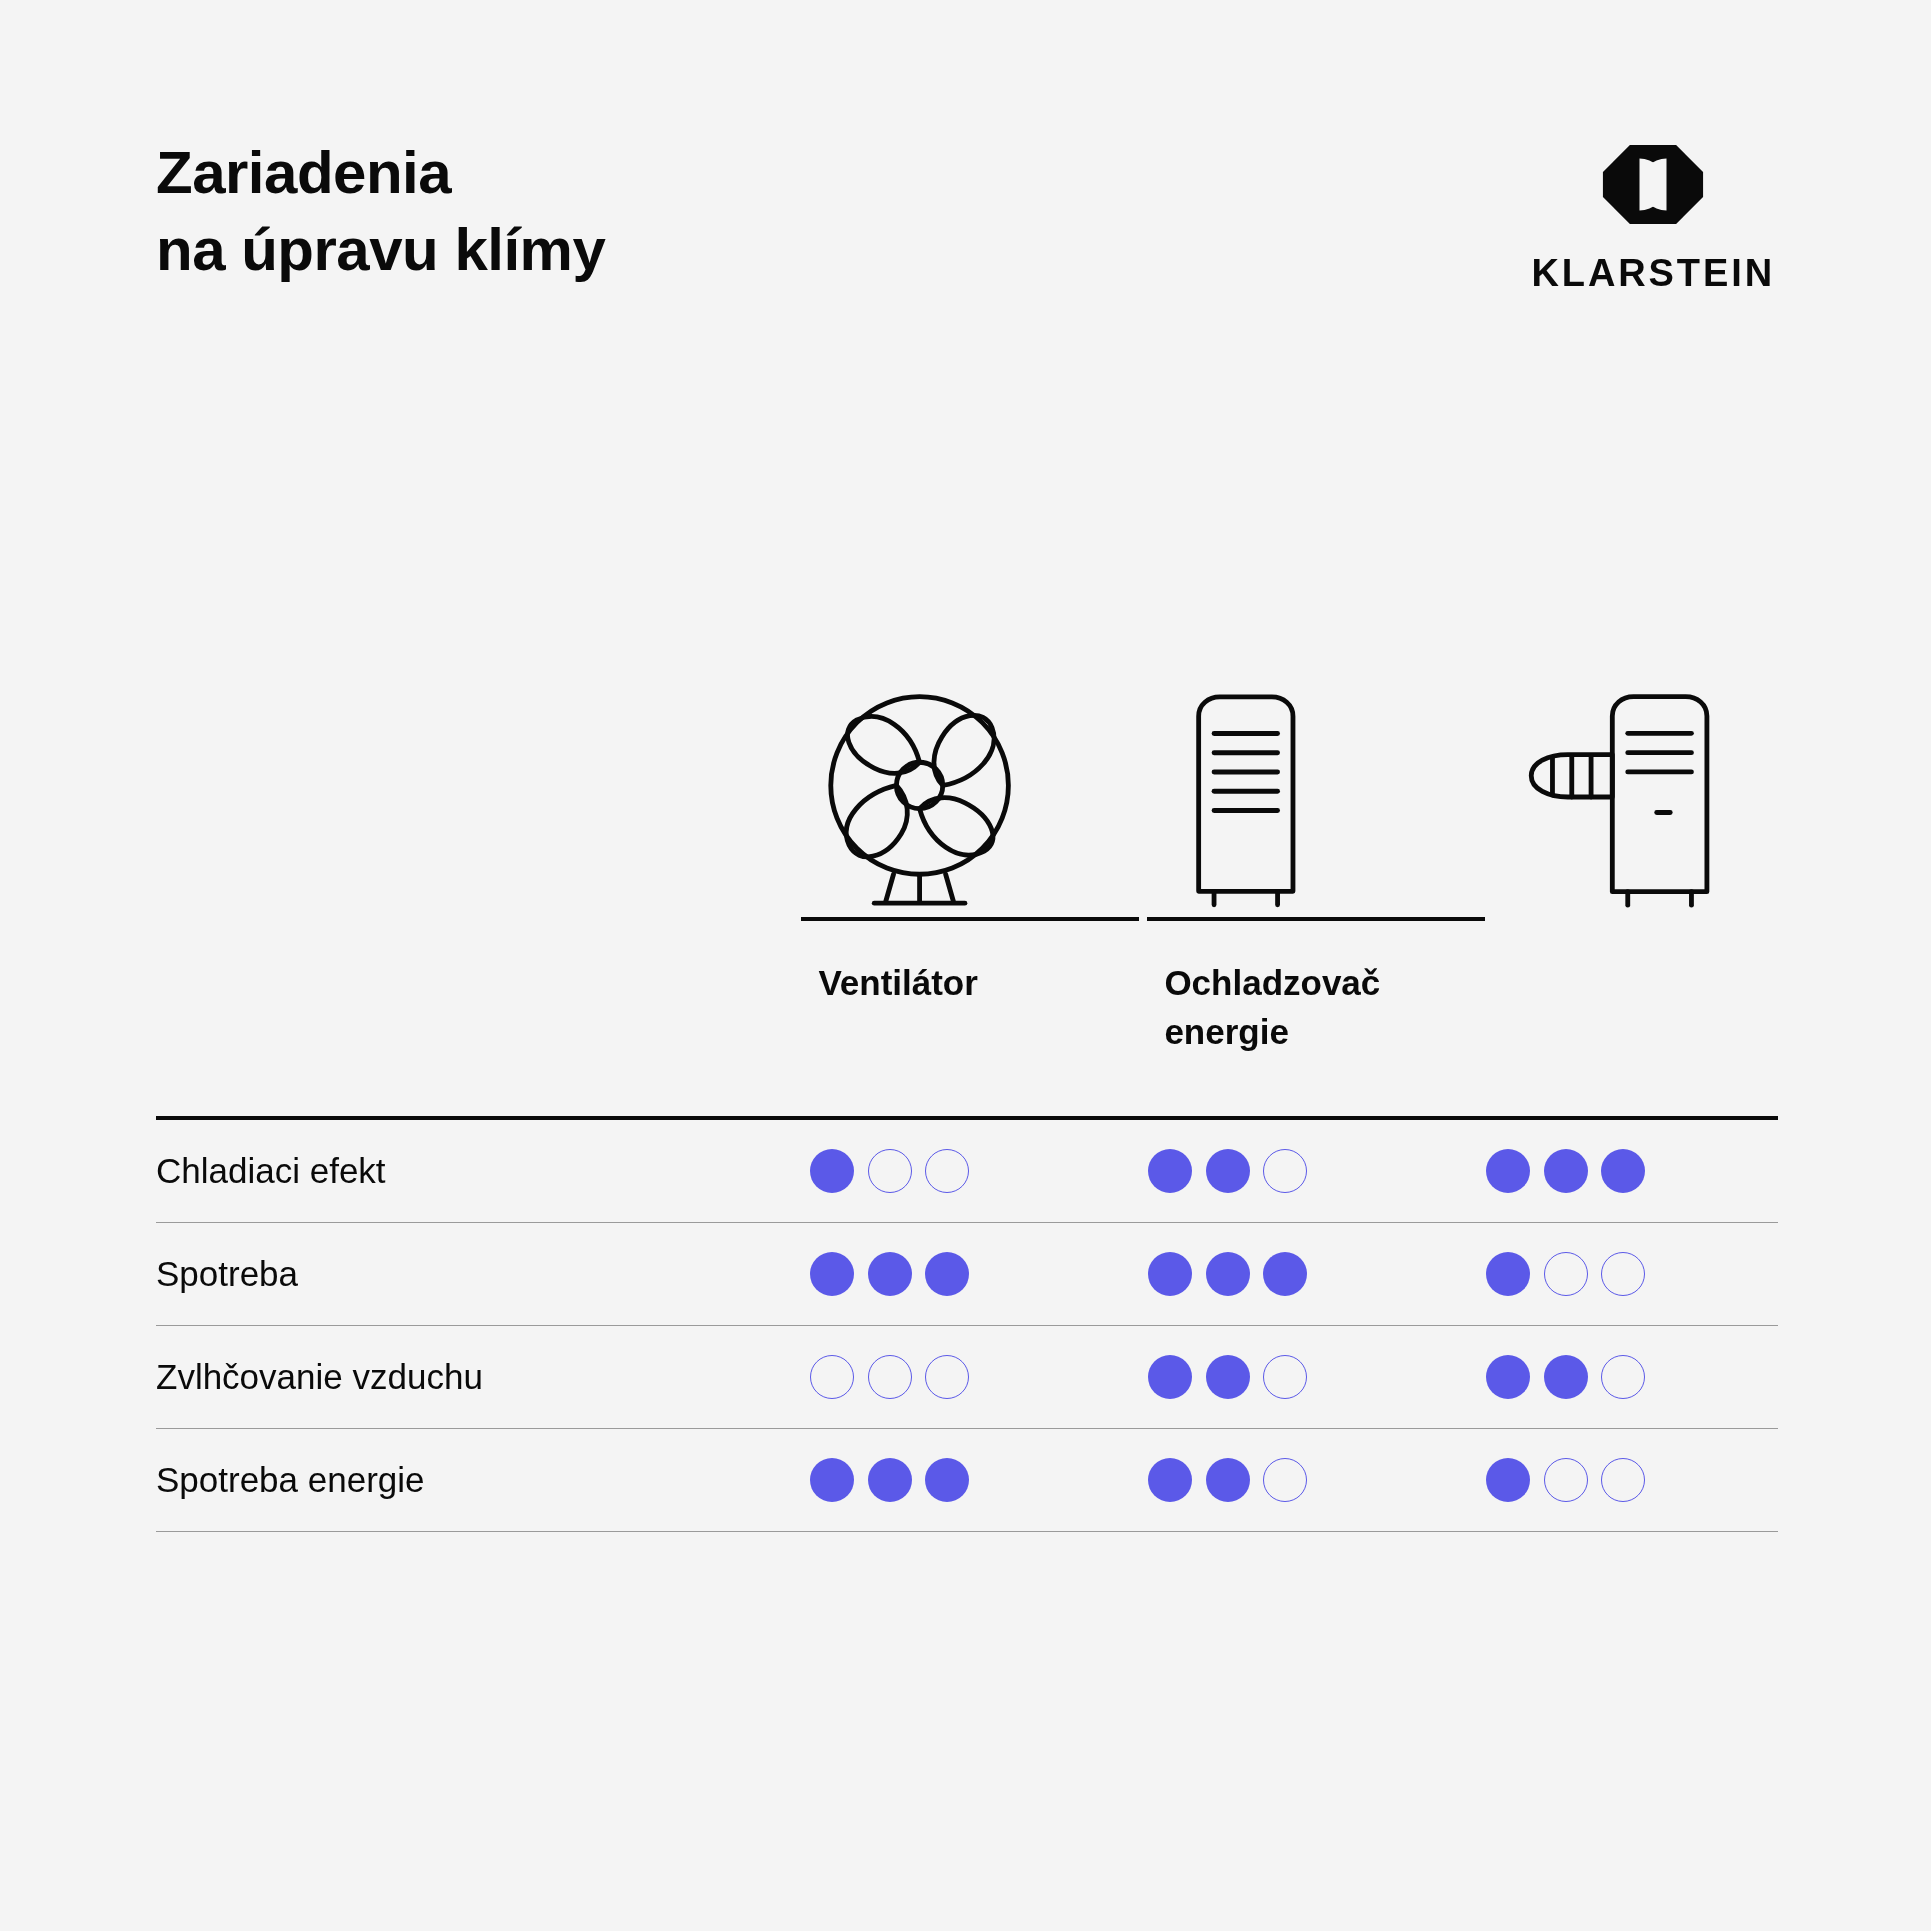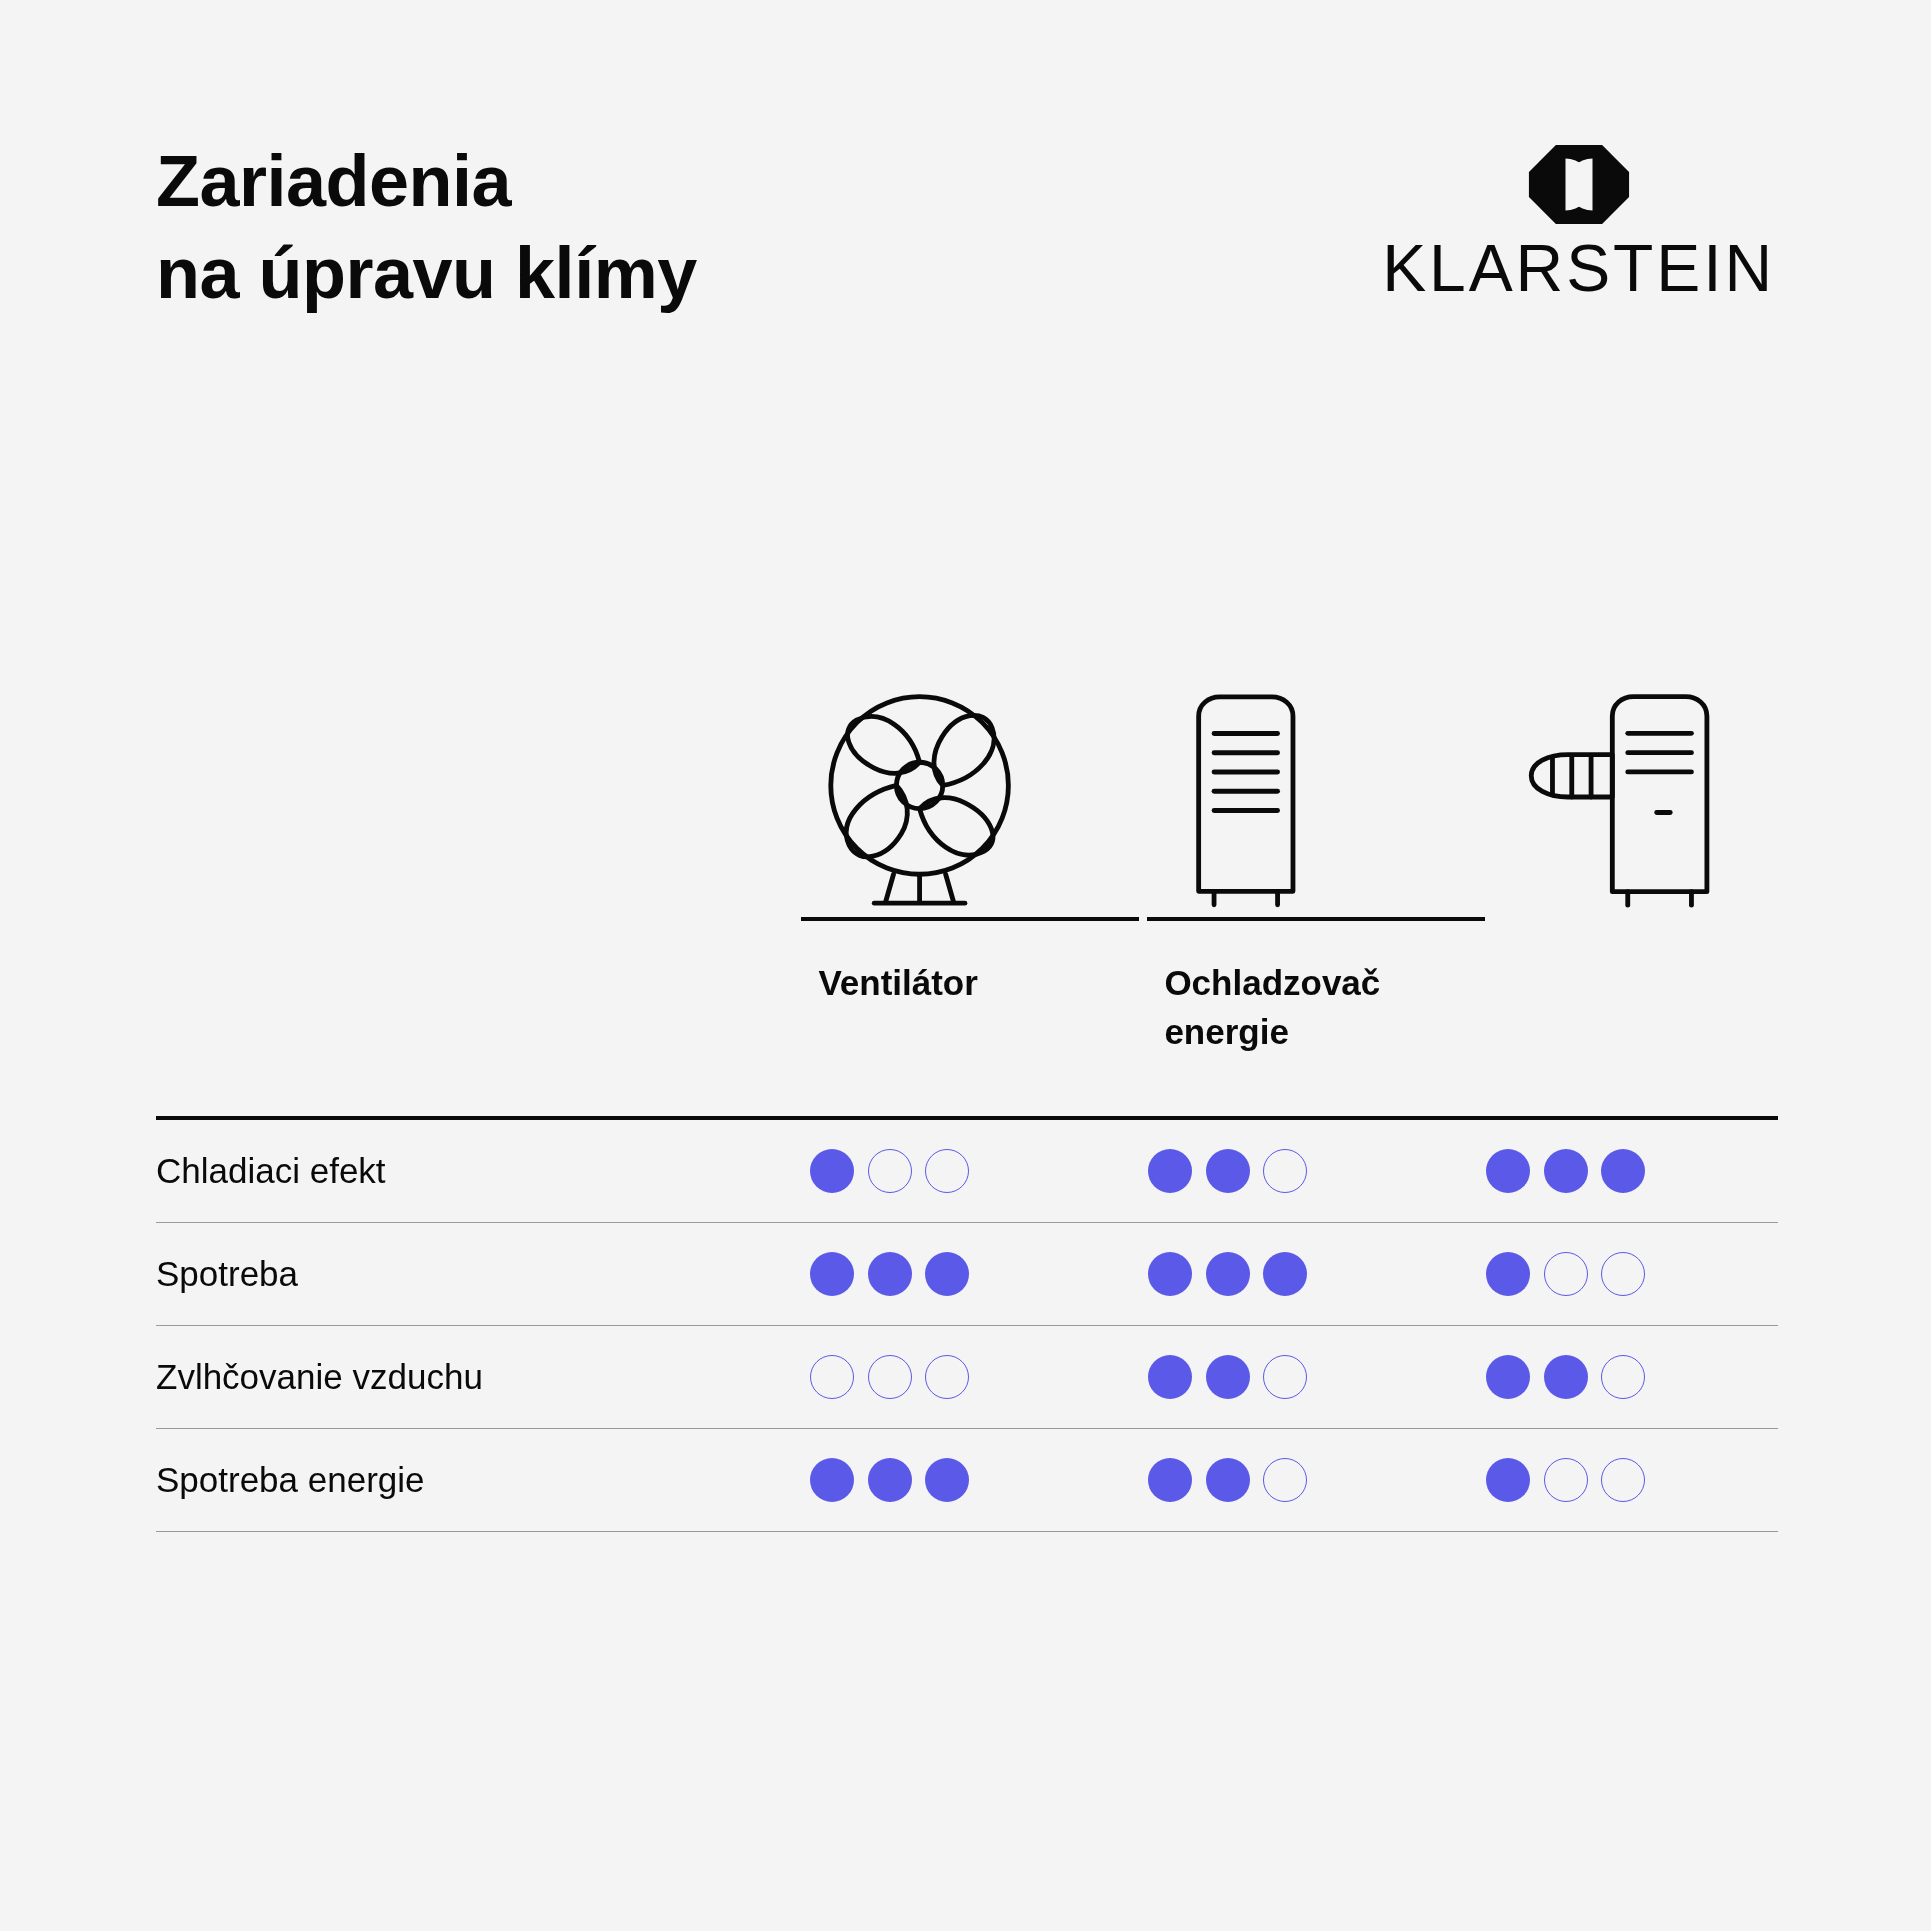--- a/index.html
+++ b/index.html
@@ -27,43 +27,43 @@
   .header {
     position: absolute;
     top: 135px;
     left: 156px;
     right: 156px;
     display: flex;
     justify-content: space-between;
     align-items: flex-start;
   }
   .title {
-    font-size: 72px;
+    font-size: 60px;
     font-weight: 700;
     line-height: 1.28;
     letter-spacing: -0.5px;
     white-space: pre-line;
     margin: 0;
   }
   .brand {
     display: flex;
     flex-direction: column;
     align-items: center;
     margin-top: 7.7px;
   }
   .brand-mark {
     width: 104px;
     height: 83px;
     display: block;
   }
   .brand-name {
-    font-size: 66px;
-    font-weight: 400;
+    font-size: 38px;
+    font-weight: 700;
     letter-spacing: 2.9px;
-    margin-top: 4px;
+    margin-top: 26px;
   }
 
   
   .table {
     position: absolute;
     left: 156px;
     top: 637px;
     width: 1622px;
   }
 

